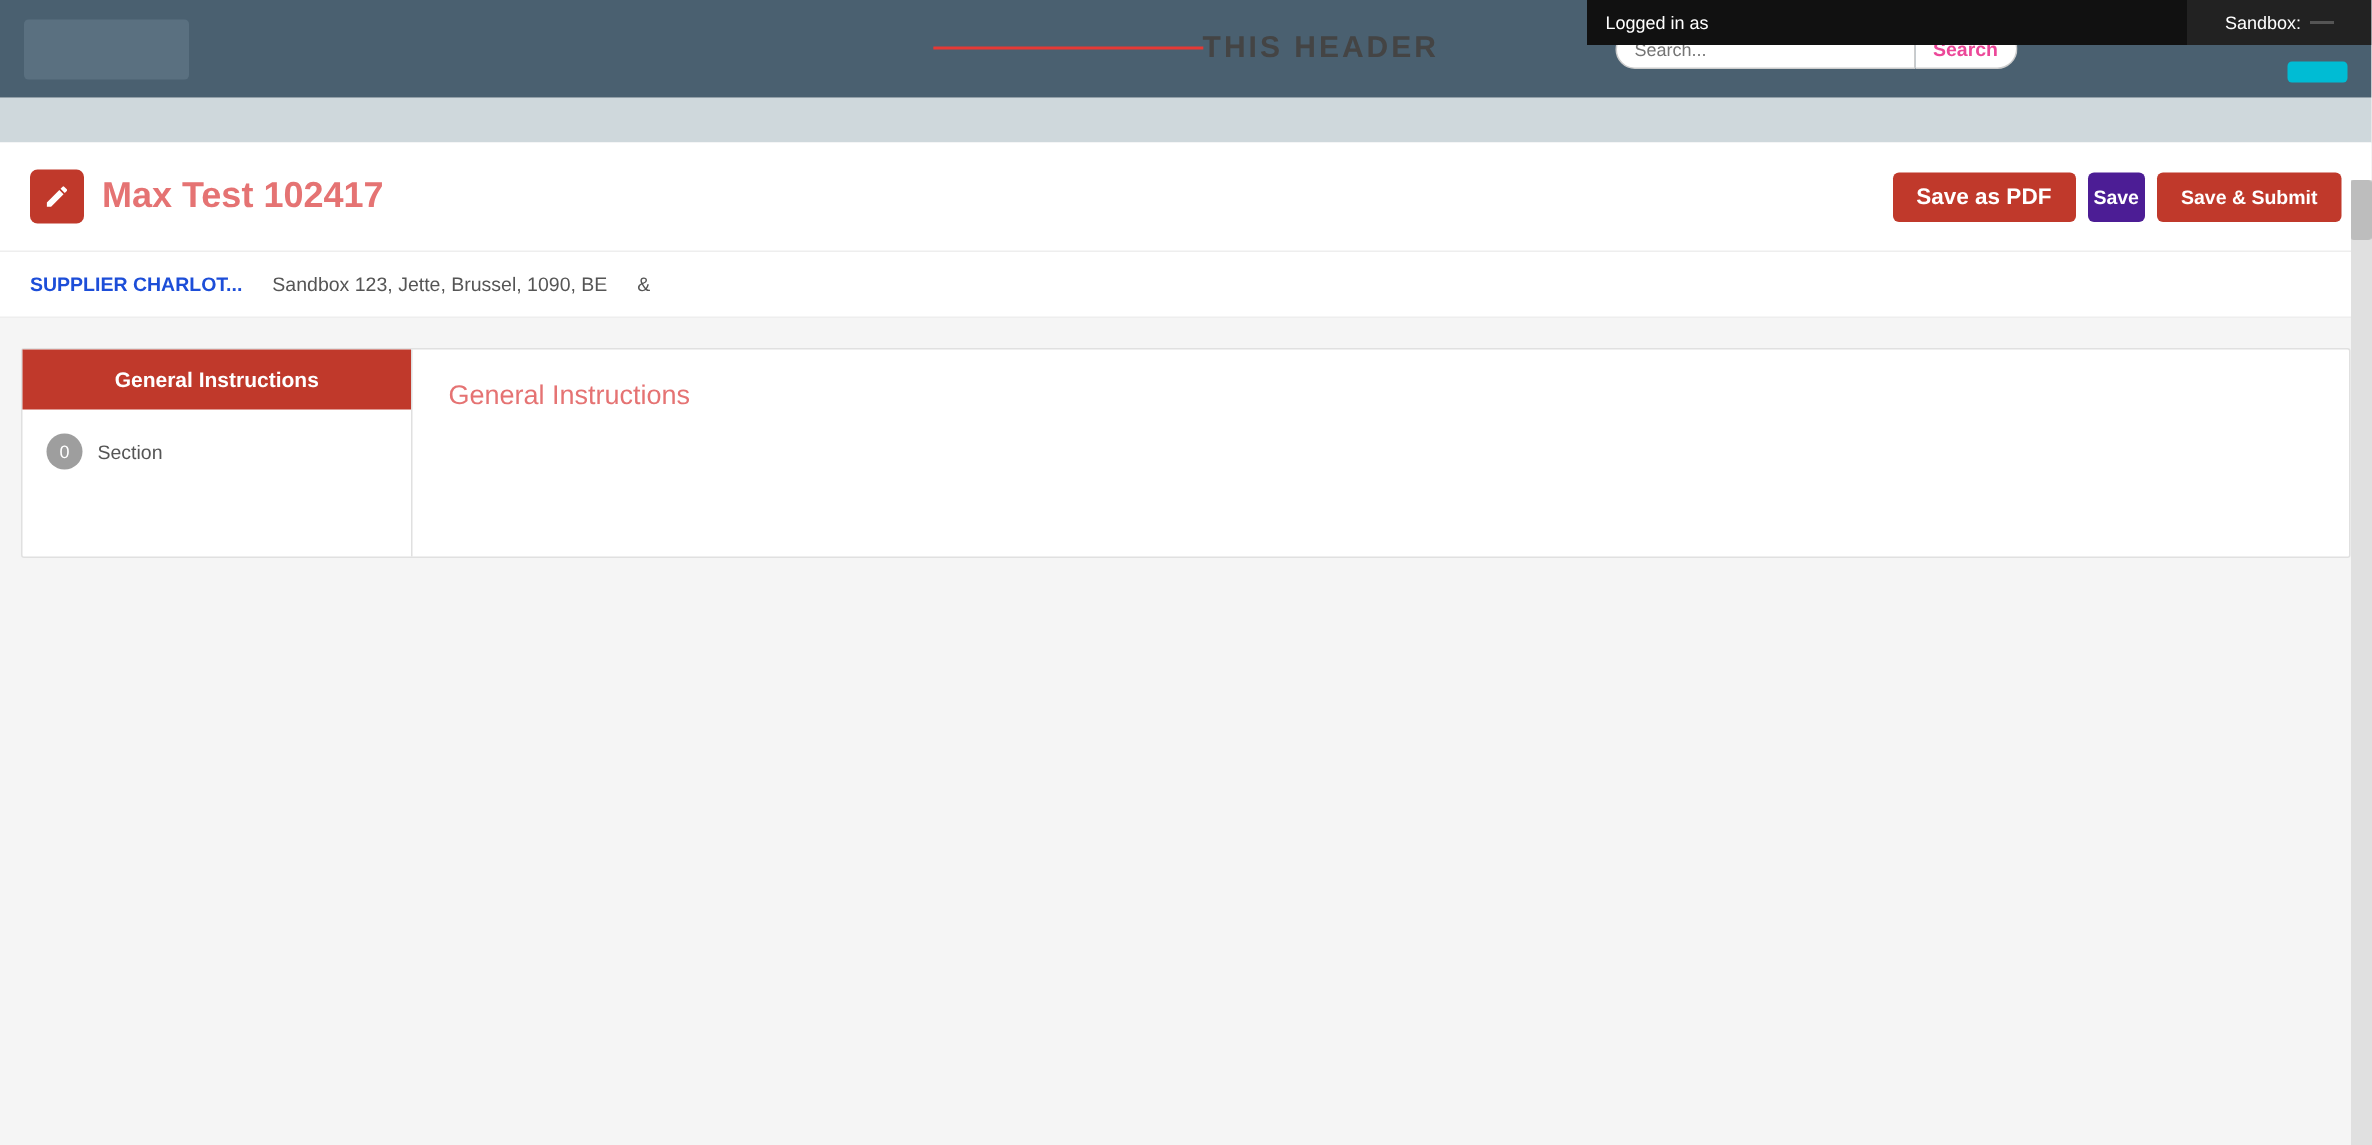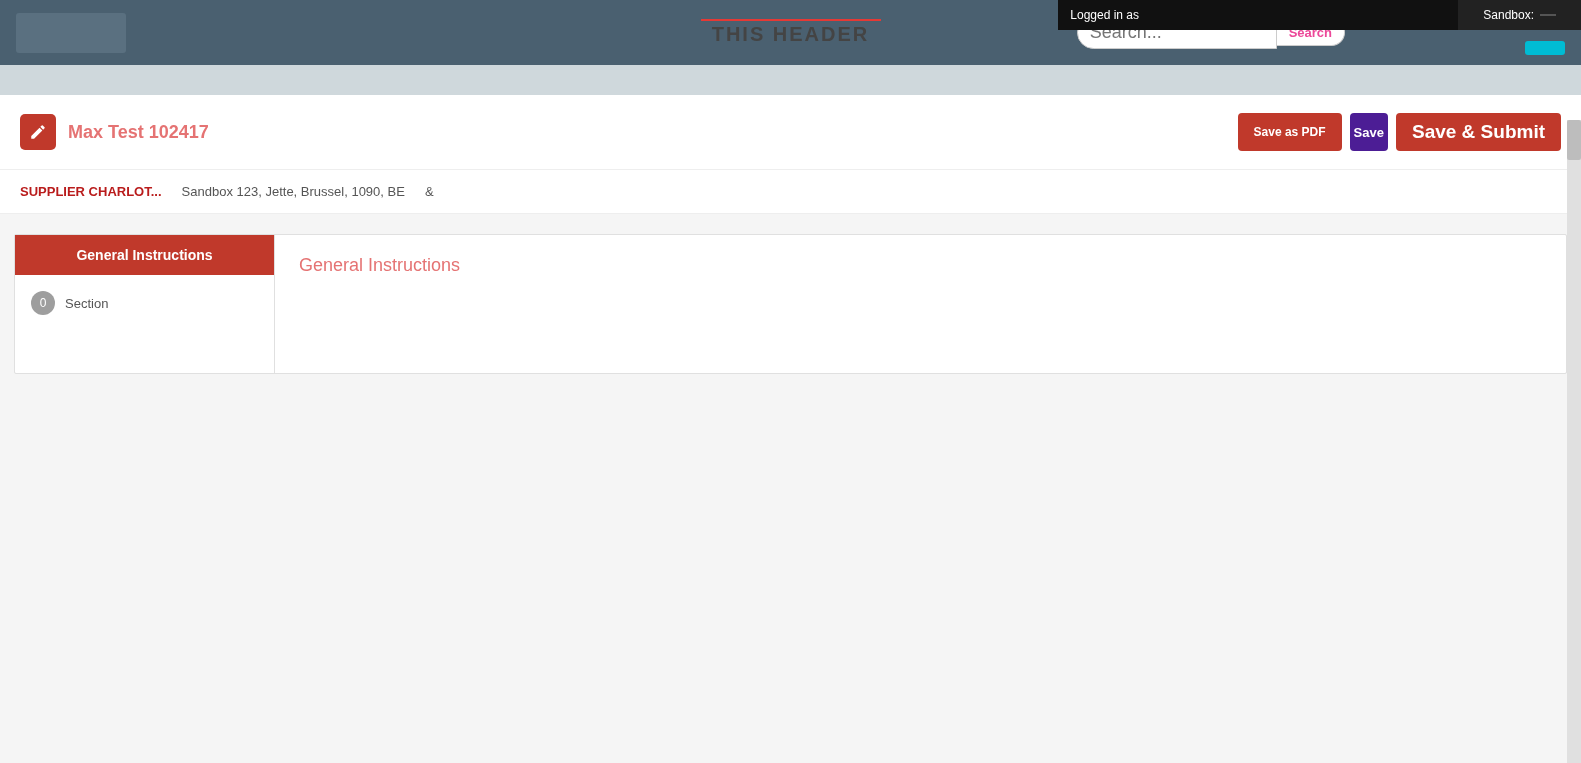--- a/index.html
+++ b/index.html
@@ -18,21 +18,21 @@
       width: 110px;
       height: 40px;
       background: #5a7080;
       border-radius: 3px;
     }
     .header-title-area {
       position: absolute;
       left: 50%;
       transform: translateX(-50%);
       display: flex;
-      flex-direction: column;
+      flex-direction: row;
       align-items: center;
     }
     .header-red-line {
       width: 180px;
       height: 2px;
       background: #e53935;
       margin-bottom: 2px;
     }
     .header-title {
       color: #555;
@@ -44,21 +44,21 @@
     .header-search-area {
       display: flex;
       align-items: center;
       margin-left: auto;
       margin-right: 220px;
     }
     .header-search-input {
       border: 1px solid #ccc;
       border-radius: 20px 0 0 20px;
       padding: 5px 12px;
-      font-size: 18px;
+      font-size: 12px;
       outline: none;
       width: 200px;
       background: white;
     }
     .header-search-btn {
       background: white;
       border: 1px solid #ccc;
       border-left: none;
       border-radius: 0 20px 20px 0;
       padding: 5px 12px;
@@ -150,70 +150,70 @@
       cursor: pointer;
       border: none;
     }
     .edit-icon-btn svg {
       fill: white;
       width: 18px;
       height: 18px;
     }
     .doc-title-text {
       color: #e57373;
-      font-size: 18px;
+      font-size: 24px;
       font-weight: bold;
     }
     .doc-title-buttons {
       display: flex;
       gap: 8px;
     }
     .btn-save-pdf {
       background: #c0392b;
       color: white;
       border: none;
       border-radius: 4px;
       padding: 8px 16px;
-      font-size: 12px;
+      font-size: 15px;
       cursor: pointer;
       font-weight: bold;
     }
     .btn-save {
       background: #4c1d95;
       color: white;
       border: none;
       border-radius: 4px;
       padding: 8px 4px;
       font-size: 13px;
       cursor: pointer;
       font-weight: bold;
     }
     .btn-save-submit {
       background: #c0392b;
       color: white;
       border: none;
       border-radius: 4px;
       padding: 8px 16px;
-      font-size: 19px;
+      font-size: 13px;
       cursor: pointer;
       font-weight: bold;
     }
 
     
     .supplier-row {
       display: flex;
       align-items: center;
       padding: 14px 20px;
       background: white;
       gap: 20px;
       font-size: 13px;
       border-bottom: 1px solid #eee;
     }
     .supplier-name {
-      color: #b91c1c;
+      color: #1d4ed8;
       font-weight: bold;
     }
     .supplier-address {
       color: #555;
     }
     .supplier-ampersand {
       color: #555;
     }
 
     

